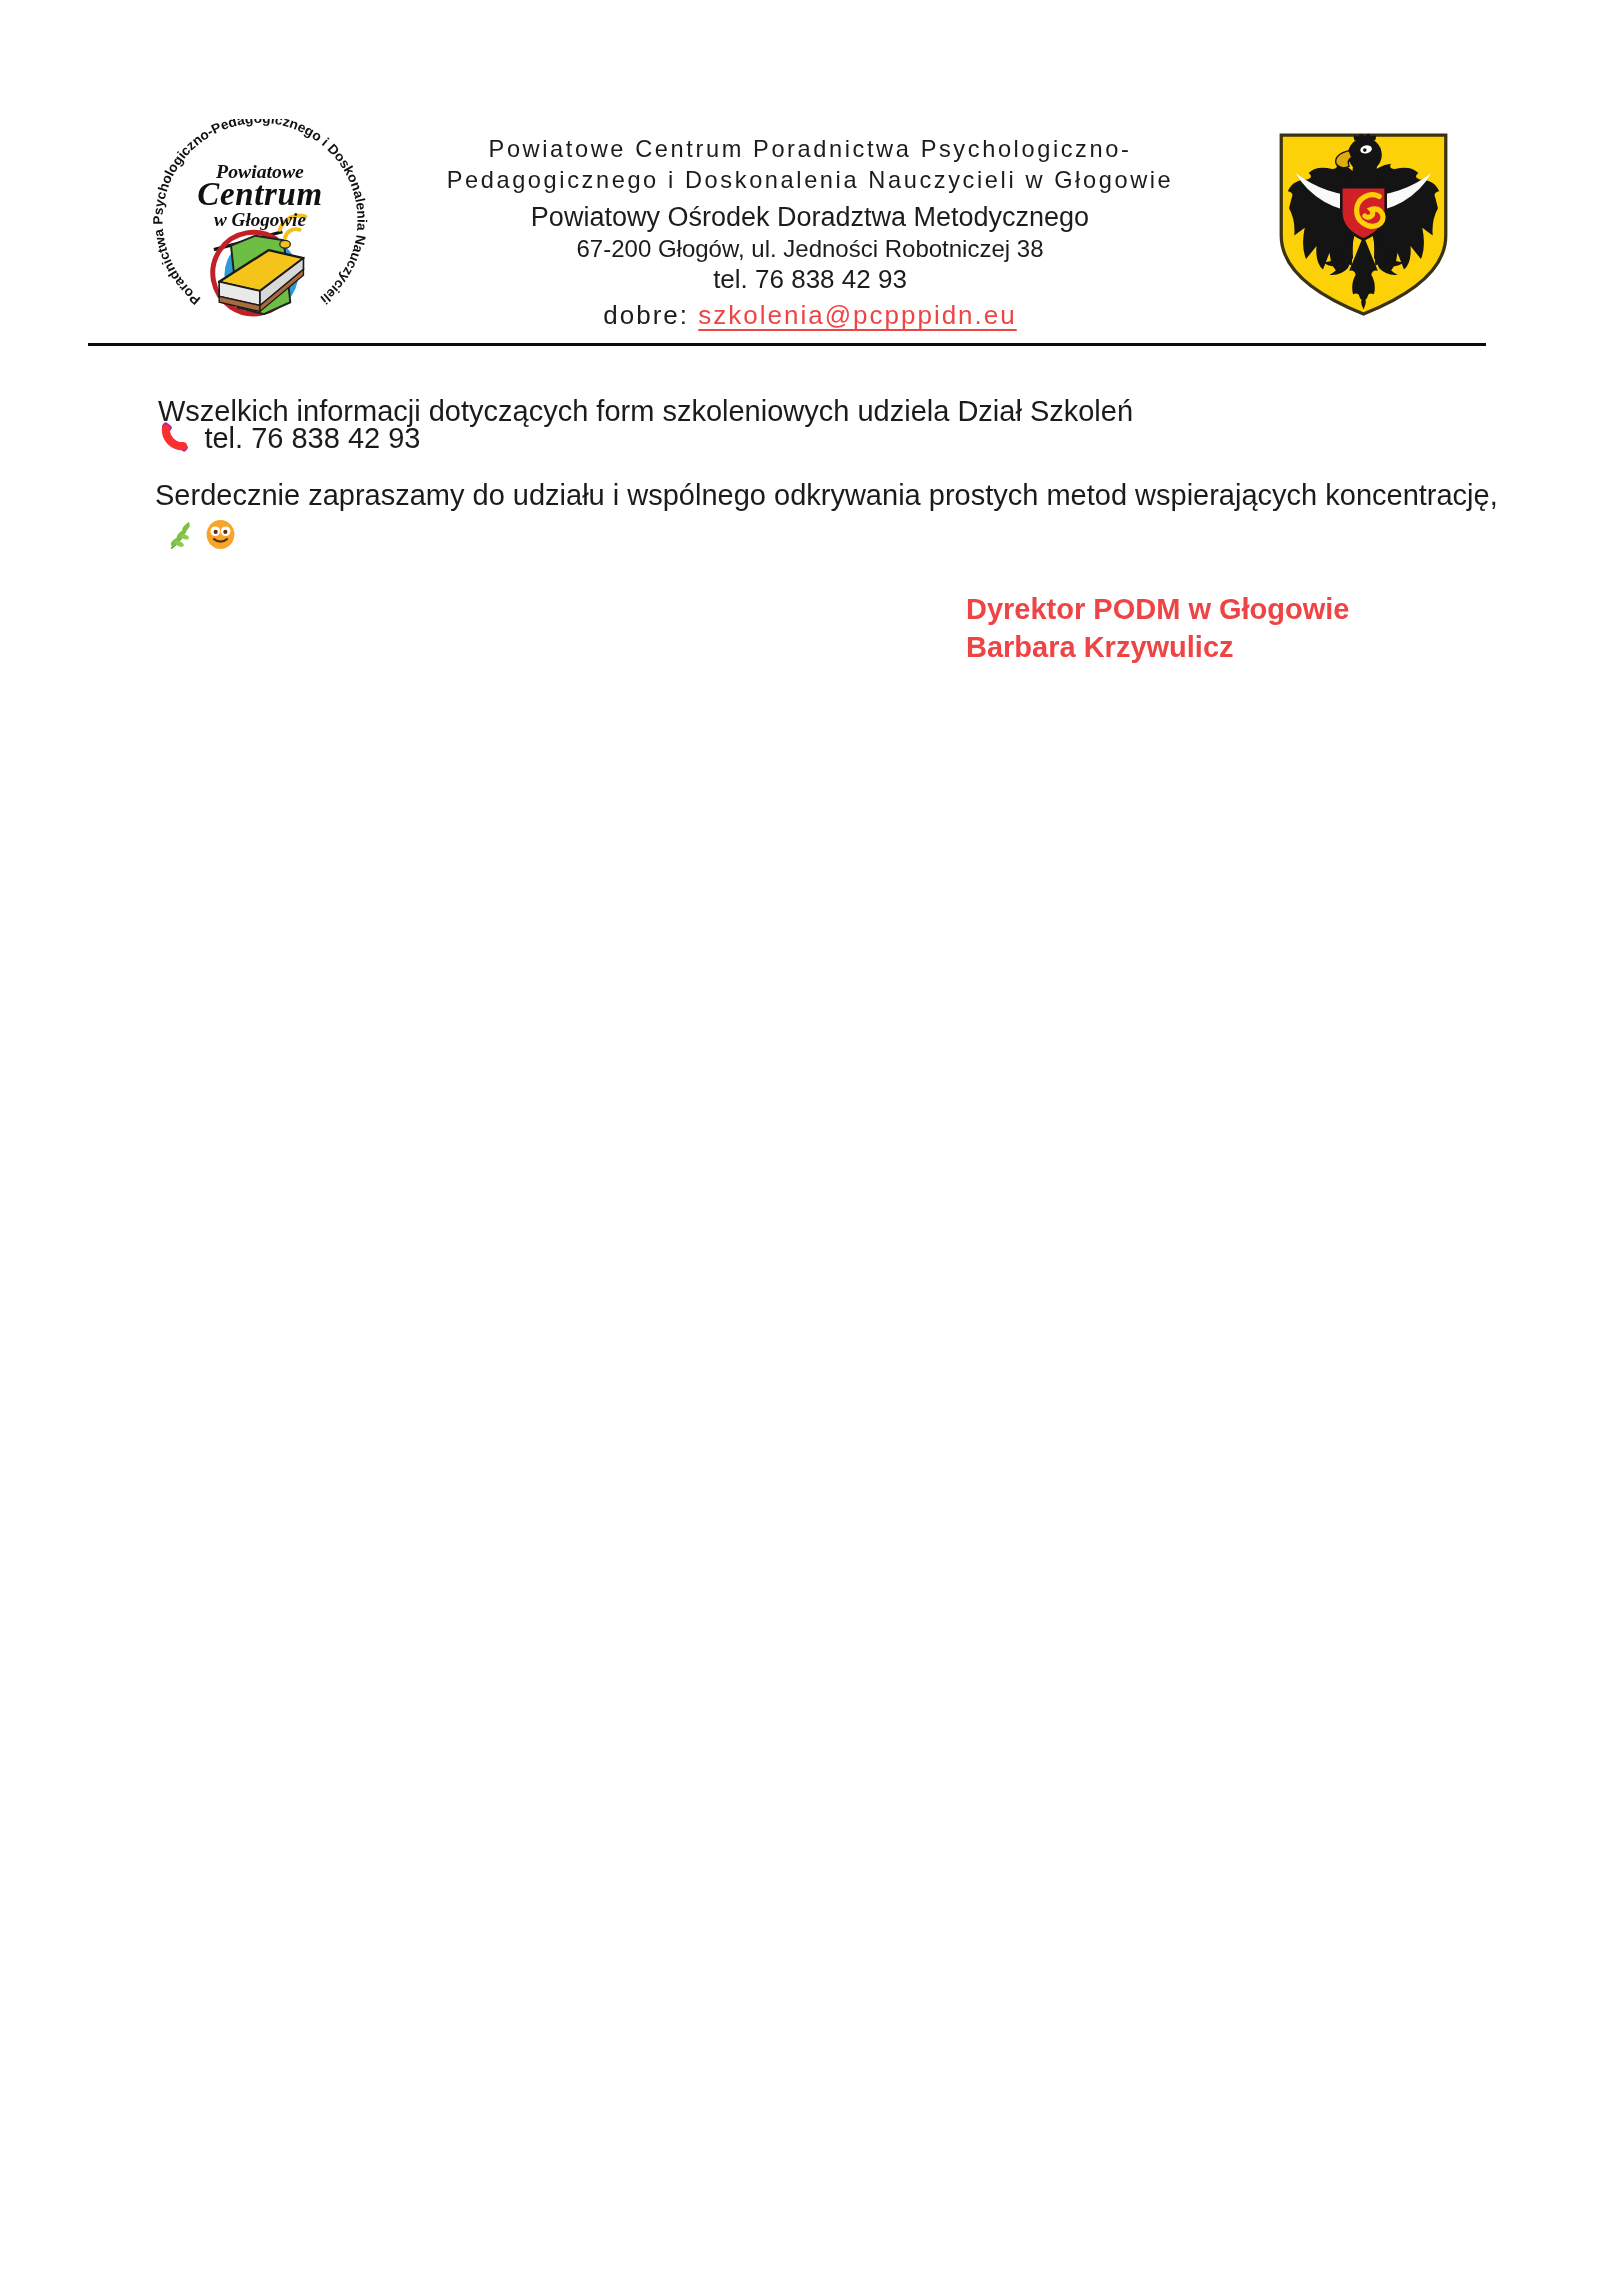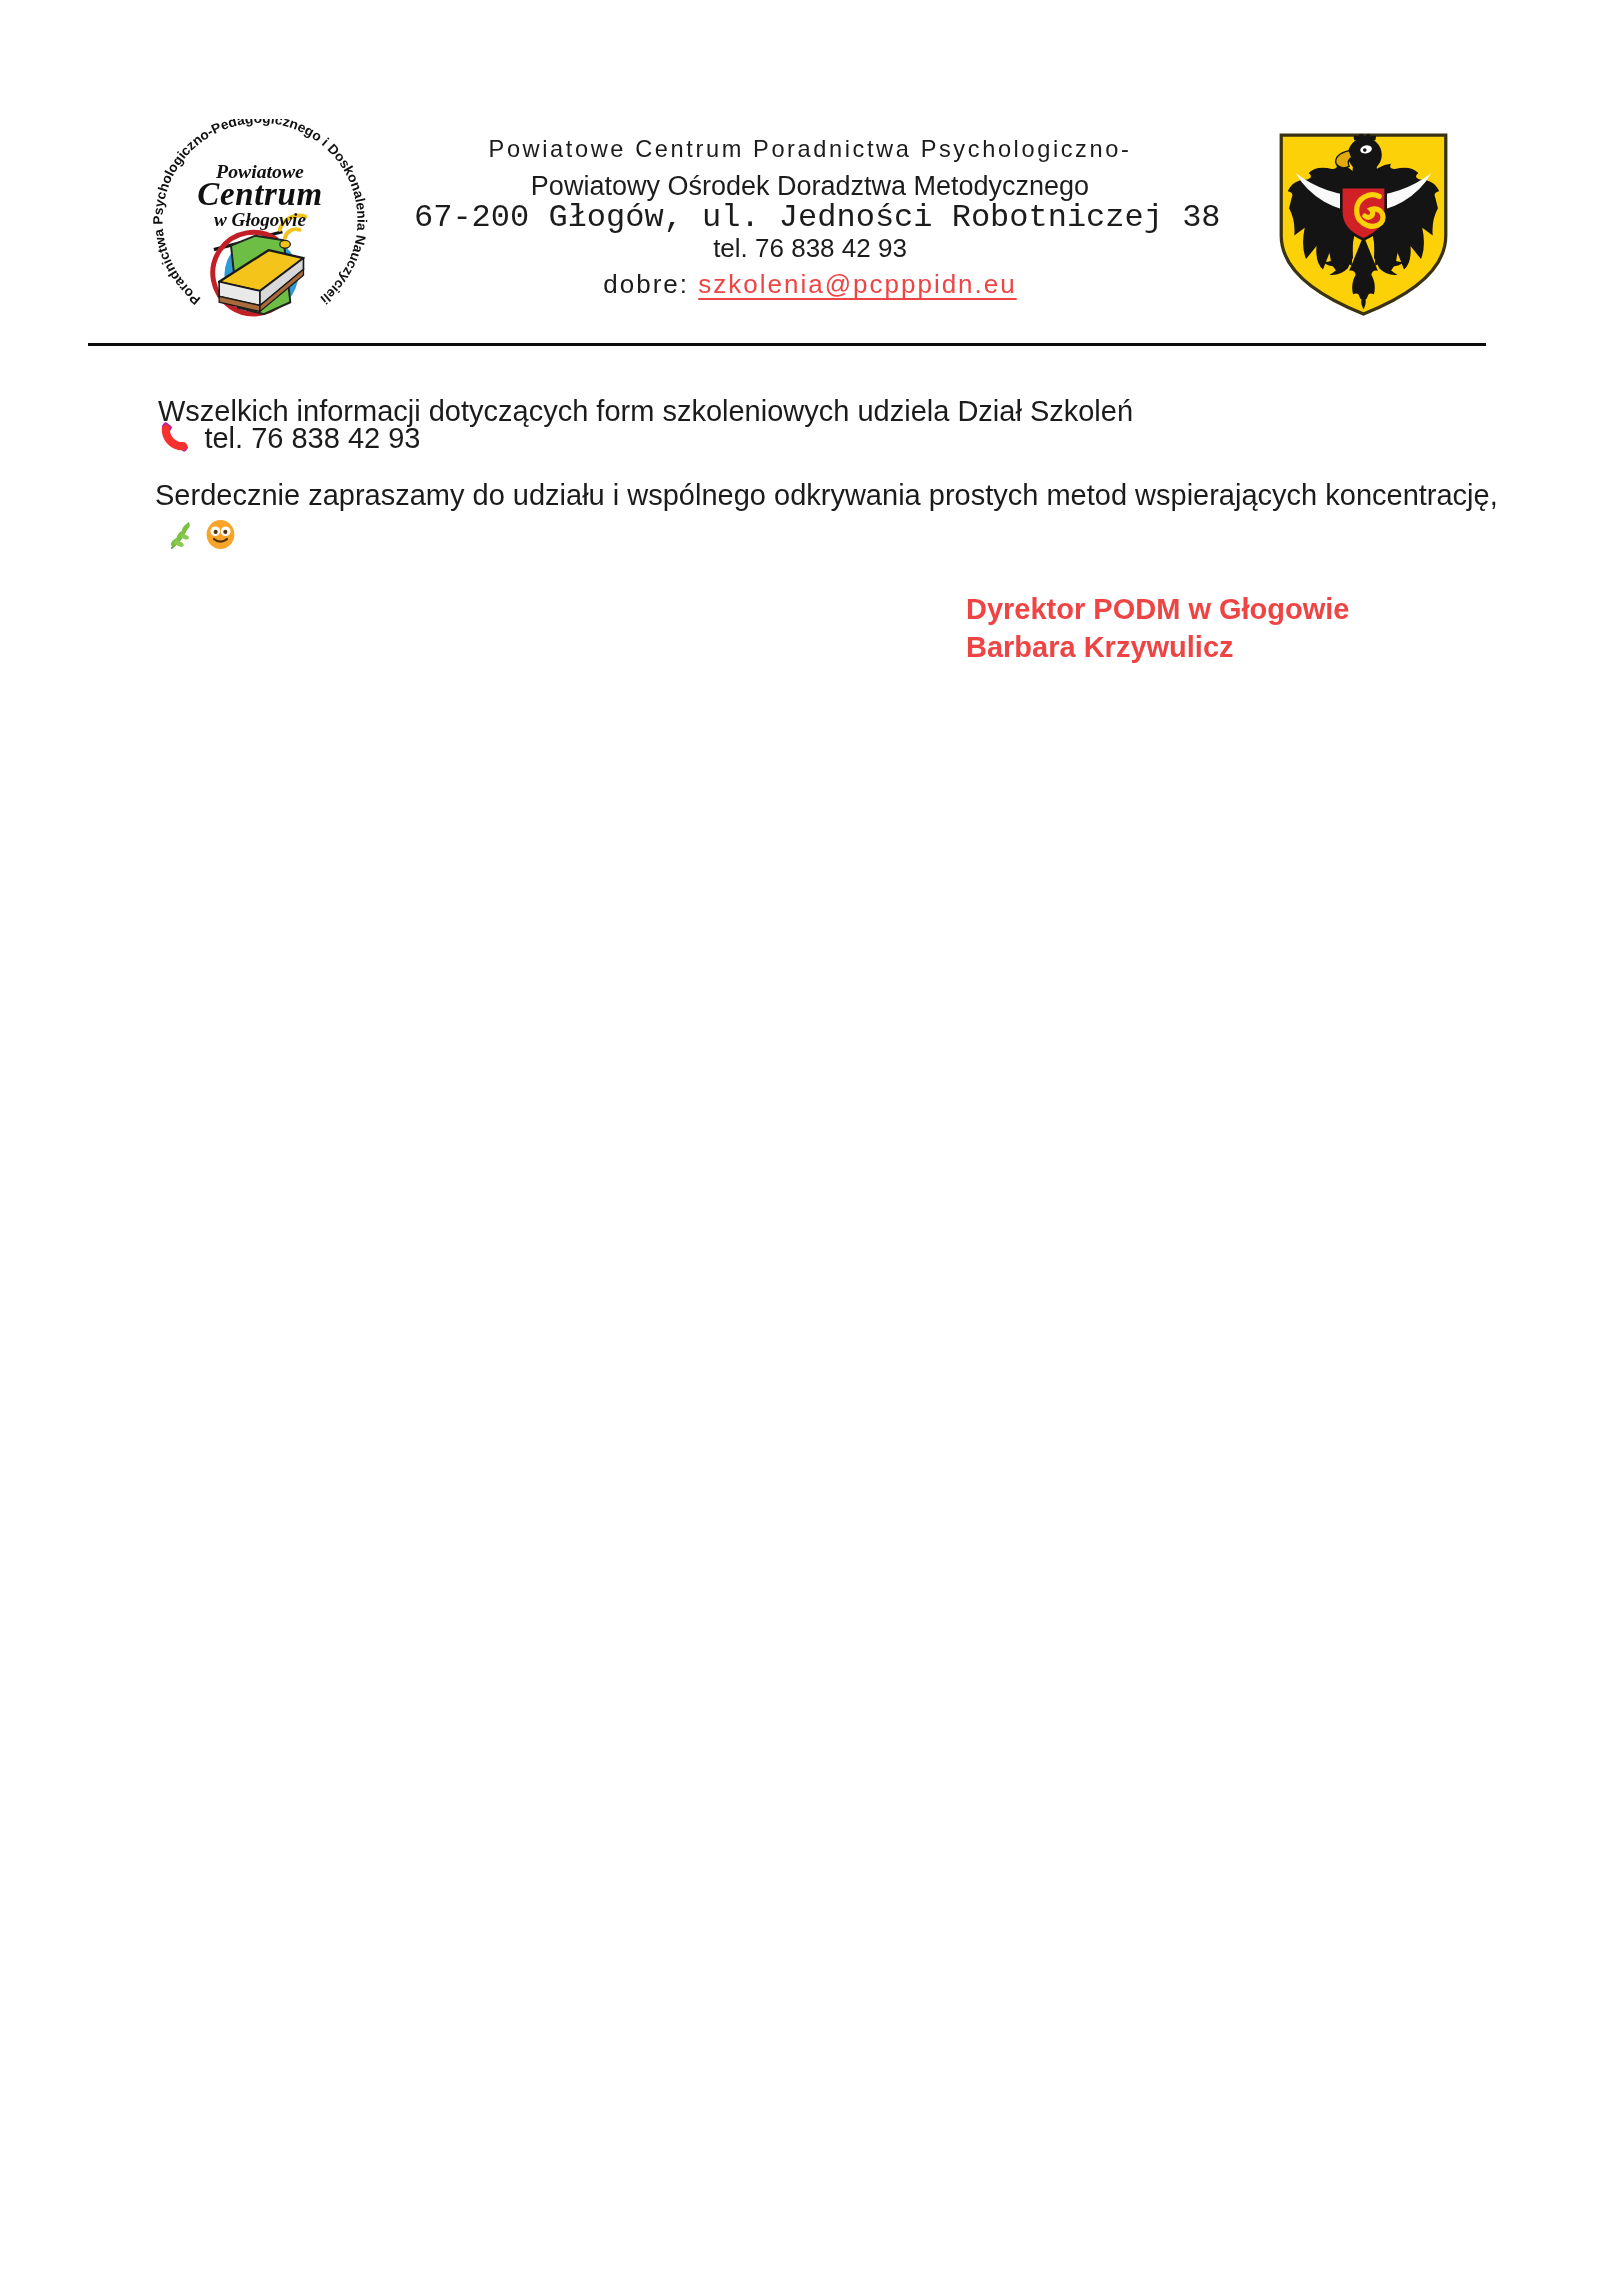--- a/index.html
+++ b/index.html
@@ -17,21 +17,21 @@
   .lg-top{font:italic bold 30px "Liberation Serif",serif;text-anchor:middle;fill:#111;}
   .lg-main{font:italic bold 50px "Liberation Serif",serif;text-anchor:middle;fill:#111;letter-spacing:1px;}
   .lg-bot{font:italic bold 29px "Liberation Serif",serif;text-anchor:middle;fill:#111;}
 
   .head-text{
     position:absolute;left:414px;top:134px;width:792px;
     text-align:center;color:#1c1c1c;
   }
   .h-org{font-size:23.6px;line-height:31px;letter-spacing:2.6px;white-space:nowrap;}
   .h-unit{font-size:27px;line-height:31px;margin-top:6px;white-space:nowrap;}
-  .h-addr{font-size:32px;line-height:31px;white-space:nowrap;font-family:Liberation Mono, monospace;}
+  .h-addr{font-size:24px;line-height:31px;white-space:nowrap;}
   .h-tel{font-size:26px;line-height:31px;white-space:nowrap;}
   .h-email{font-size:26px;line-height:31px;letter-spacing:2px;margin-top:5.2px;white-space:nowrap;}
   .email-link{
     color:#ef4444;text-decoration:underline;
     text-decoration-thickness:2px;text-underline-offset:4.6px;
   }
   .crest{position:absolute;left:1276px;top:131px;width:175px;height:187px;}
 
   .separator{
     position:absolute;left:88px;top:343px;width:1398px;height:3.3px;
@@ -82,20 +82,21 @@
       <text class="ring" font-size="20.5">
         <textPath href="#ringPath" textLength="737" lengthAdjust="spacingAndGlyphs">Poradnictwa Psychologiczno-Pedagogicznego i Doskonalenia Nauczycieli</textPath>
       </text>
       <text x="170" y="90" class="lg-top">Powiatowe</text>
       <text x="170" y="131" class="lg-main">Centrum</text>
       <text x="170" y="162" class="lg-bot">w Głogowie</text>
     </svg>
 
     <div class="head-text">
       <div class="h-org">Powiatowe Centrum Poradnictwa Psychologiczno-</div>
+      <div class="h-org">Pedagogicznego i Doskonalenia Nauczycieli w Głogowie</div>
       <div class="h-unit">Powiatowy Ośrodek Doradztwa Metodycznego</div>
       <div class="h-addr">67-200 Głogów, ul. Jedności Robotniczej 38</div>
       <div class="h-tel">tel. 76 838 42 93</div>
       <div class="h-email">
         <span>dobre:</span>
         <a href="#" class="email-link">szkolenia@pcpppidn.eu</a>
       </div>
     </div>
 
     <svg class="crest" viewBox="0 0 268 286">

